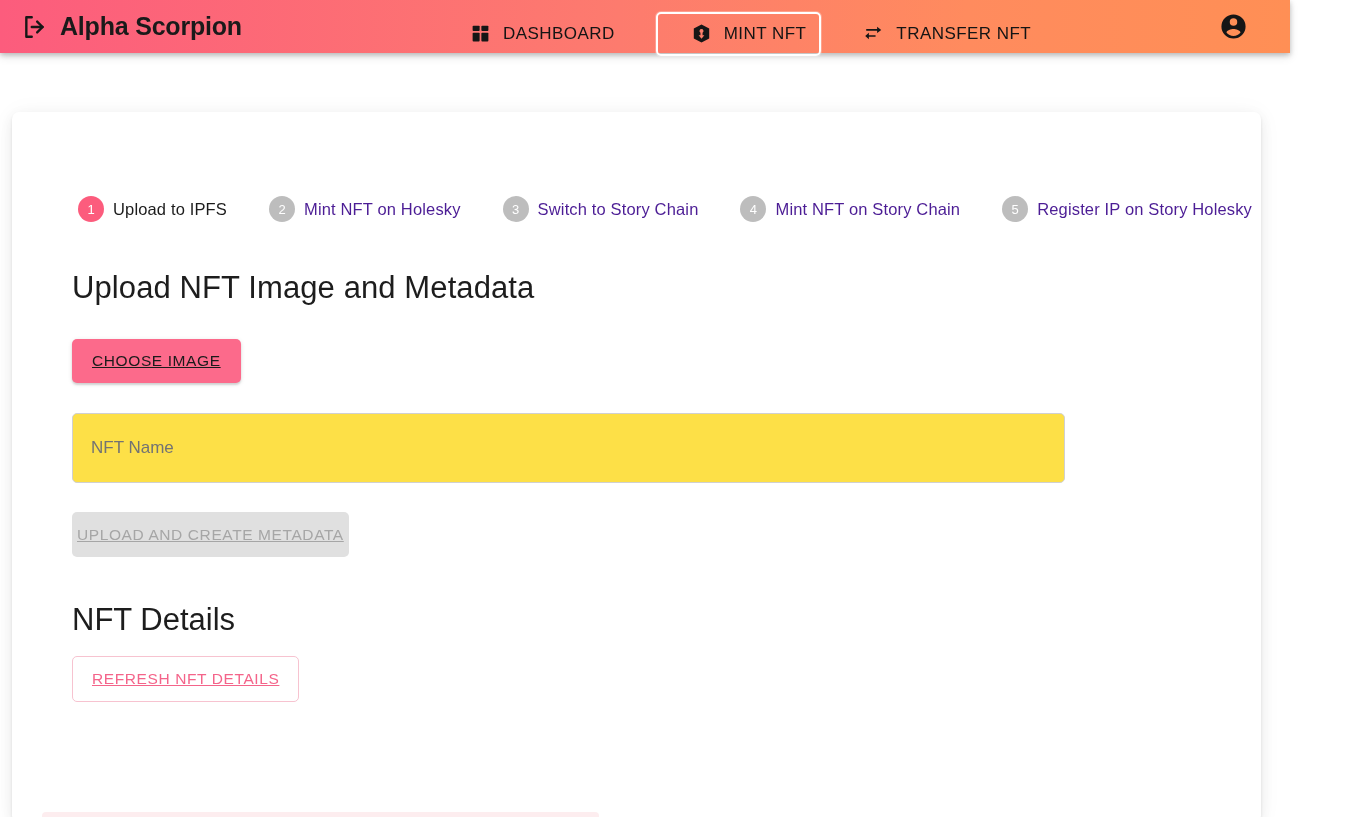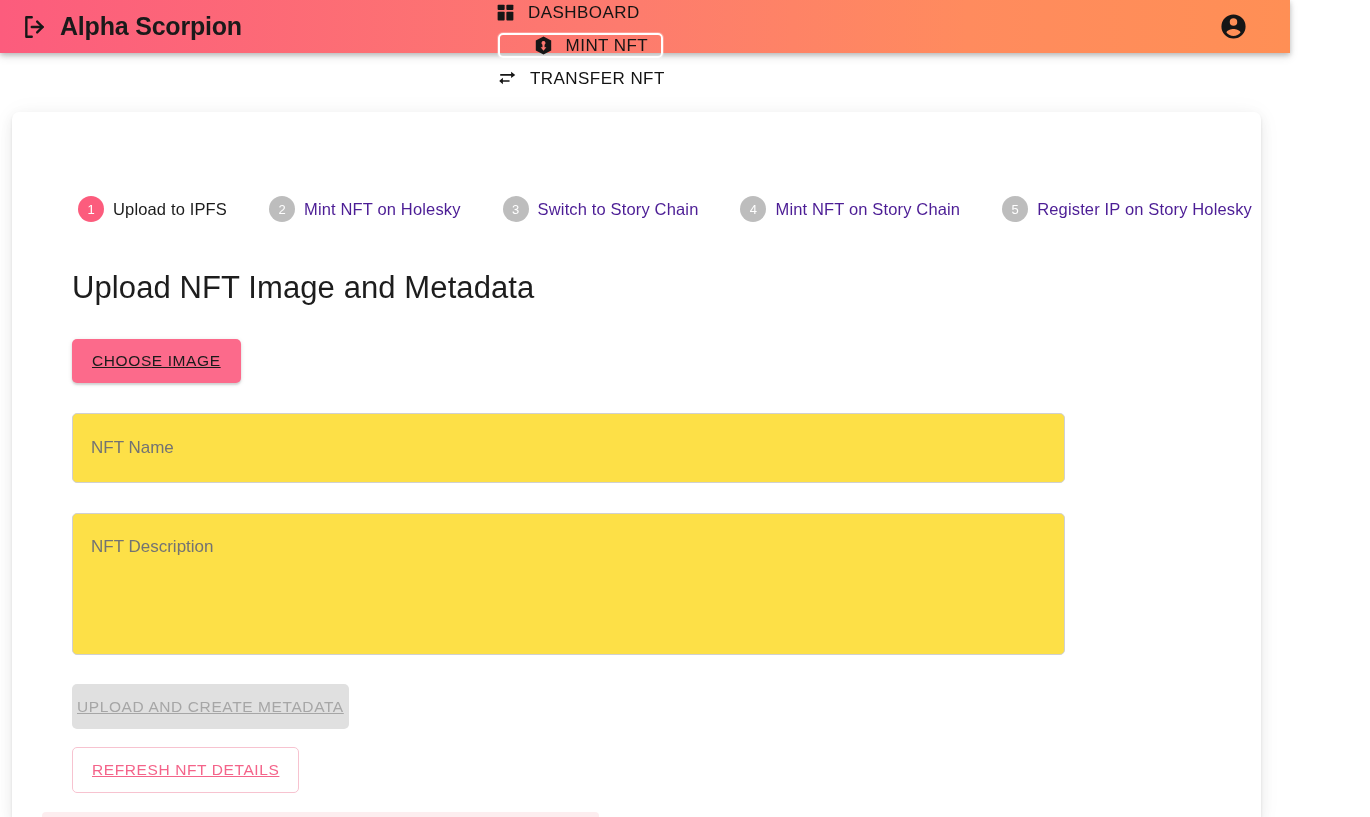--- a/index.html
+++ b/index.html
@@ -49,22 +49,21 @@
     white-space: nowrap;
   }
 
   .navgroup {
     position: absolute;
     left: 455px;
     top: 0;
     height: 67px;
     display: flex;
     align-items: center;
-    gap: 8px;
-    flex-direction: column;
+    gap: 0px;
   }
 
   .navbtn {
     display: flex;
     align-items: center;
     gap: 12px;
     height: 44px;
     padding: 0 13px;
     border-radius: 5px;
     border: 2px solid transparent;
@@ -328,25 +327,25 @@
 
       </div>
 
       
       <h2 class="section-title">Upload NFT Image and Metadata</h2>
 
       <button class="btn btn-choose">CHOOSE IMAGE</button>
 
       <input class="field" type="text" placeholder="NFT Name" style="">
 
-      <textarea class="field" placeholder="NFT Description" style=""></textarea>
 
       <button class="btn btn-upload" disabled="">UPLOAD AND CREATE METADATA</button>
 
       
+      <h2 class="section-title-2">NFT Details</h2>
 
       <button class="btn btn-refresh">REFRESH NFT DETAILS</button>
 
     </div>
   </main>
 
   <div class="alert-peek"></div>
 
 </div>
 

